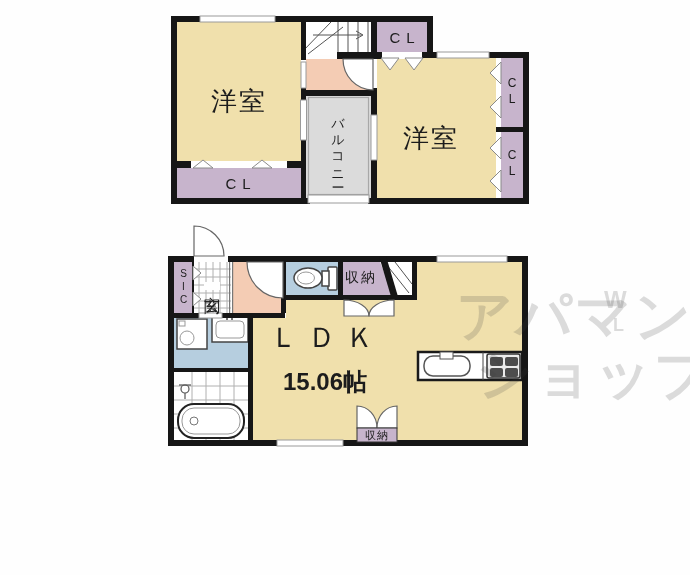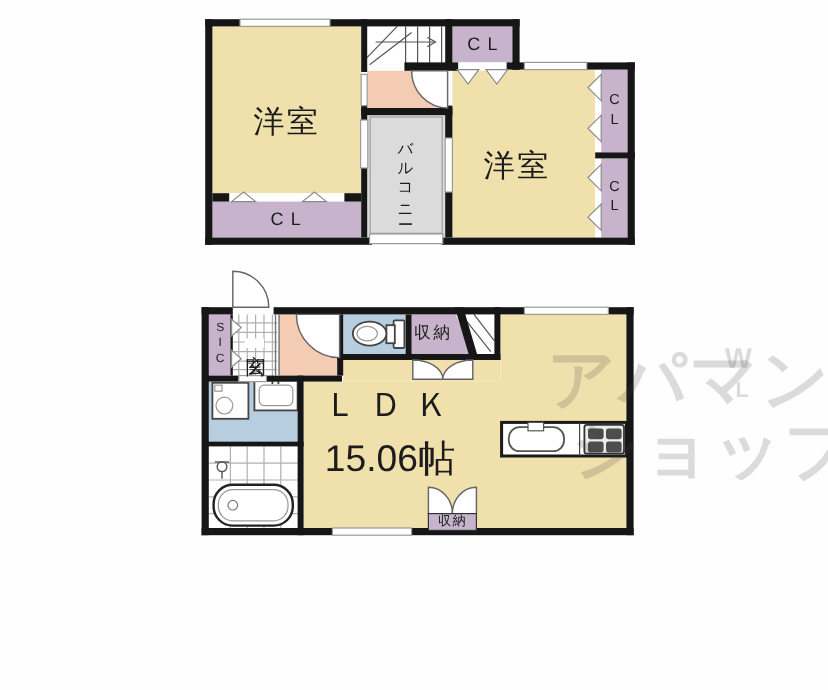--- a/index.html
+++ b/index.html
@@ -18,21 +18,21 @@
   .room-name{font-size:26px;font-weight:500;letter-spacing:2px;margin-top:28px;}
   .room-area{font-size:26px;font-weight:500;}
   .cl{font-size:15px;font-weight:500;letter-spacing:6px;}
   .clv{font-size:12px;font-weight:500;}
   .storage{font-size:14px;font-weight:500;letter-spacing:2px;}
   .storage-s{font-size:11px;font-weight:500;letter-spacing:1px;}
   .genkan-lbl{font-size:16px;font-weight:500;background:#fff;padding:1px 0;}
   .sic-lbl{font-size:10px;font-weight:500;}
   .balcony-lbl{font-size:13px;font-weight:500;}
   .ldk-name{font-size:28px;font-weight:500;letter-spacing:10px;}
-  .ldk-area{font-size:31px;font-weight:400;}
+  .ldk-area{font-size:24px;font-weight:700;}
   .wm{
     position:absolute;color:var(--watermark);font-weight:800;z-index:9;
     letter-spacing:2px;line-height:1;white-space:nowrap;
   }
   
   .wall{fill:var(--wall);}
   .tan{fill:var(--room);}
   .purple{fill:var(--closet);}
   .pink{fill:var(--hallway);}
   .blue{fill:var(--wet);}

